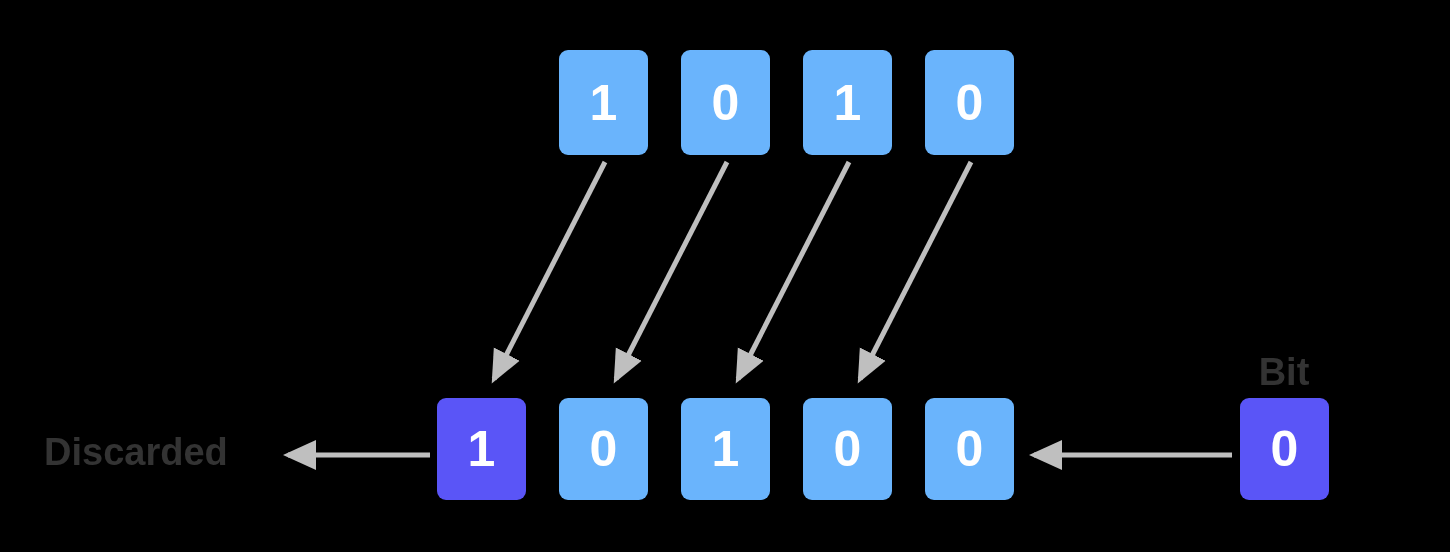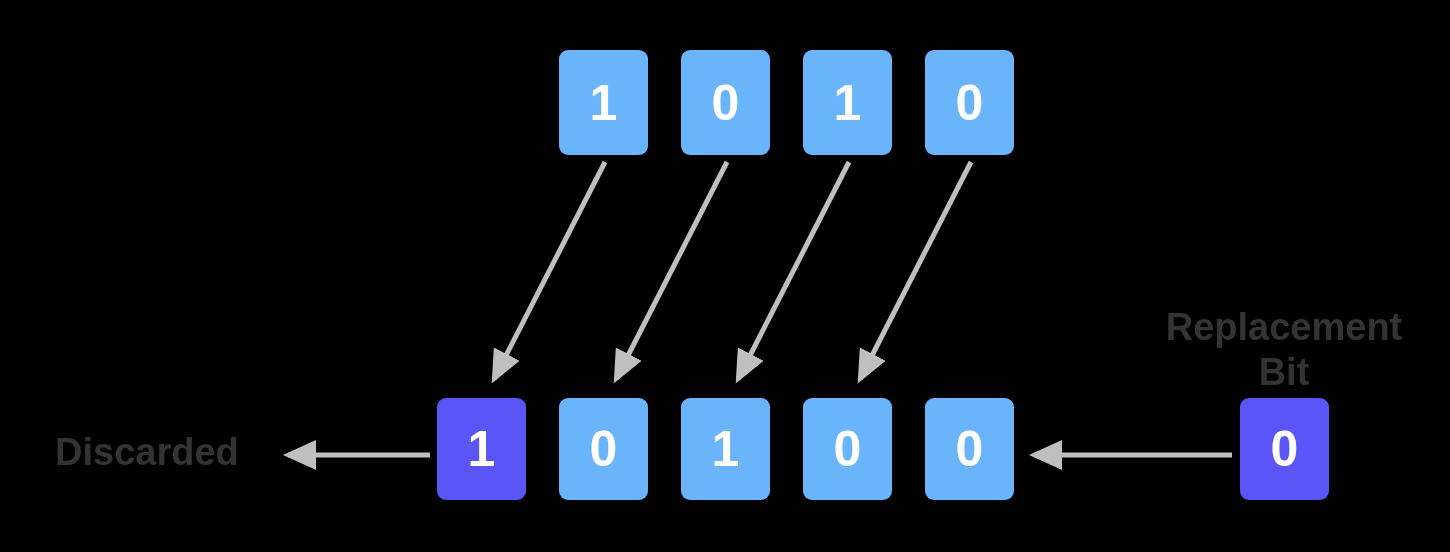--- a/index.html
+++ b/index.html
@@ -49,21 +49,21 @@
   .label {
     position: absolute;
     color: #333333;
     font-size: 38px;
     font-weight: 700;
     font-family: "Liberation Sans", sans-serif;
     line-height: 1.18;
     white-space: nowrap;
   }
   #discarded-label {
-    left: 55px;
+    left: 44px;
     top: 430px;
     text-align: left;
   }
   #replacement-label {
     left: 1164px;
     top: 305px;
     width: 240px;
     text-align: center;
     white-space: normal;
   }
@@ -124,17 +124,17 @@
     <span class="bit-value">0</span>
   </div>
 
   <div class="bit-box bottom-box purple" style="left:1240px; top:398px;">
     <span class="bit-value">0</span>
   </div>
 
   <div class="label" id="discarded-label">Discarded</div>
 
   <div class="label" id="replacement-label">
-    <span>Replacement</span><br>
+    <br>
     <span>Bit</span>
   </div>
 
 </div>
 
 </body></html>

